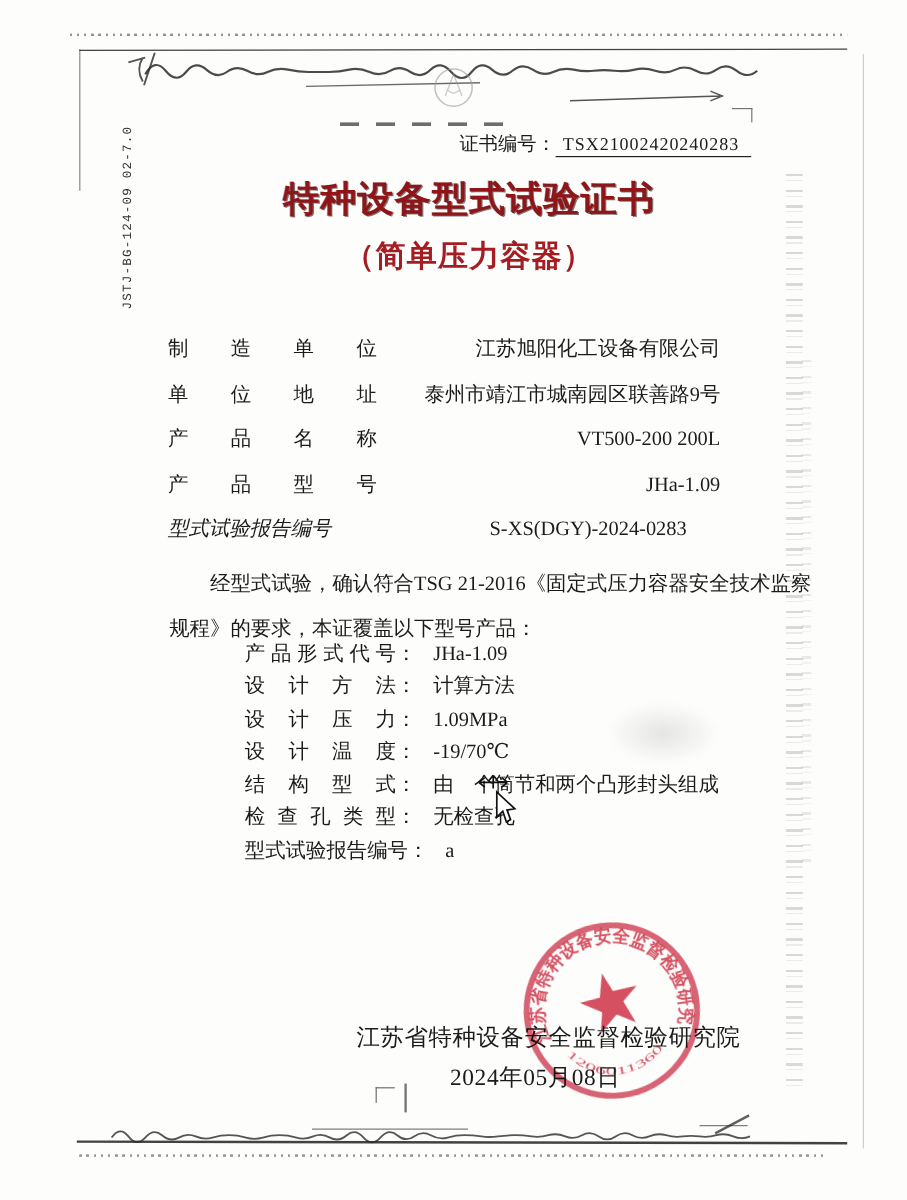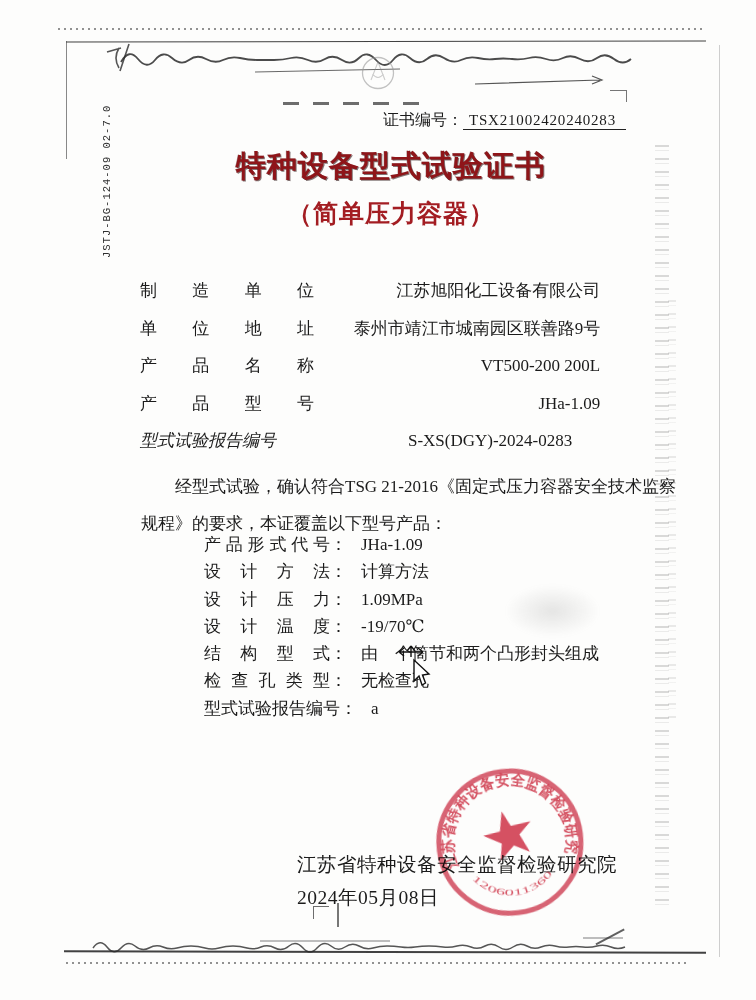--- a/index.html
+++ b/index.html
@@ -44,21 +44,21 @@
   .statement .l1{text-indent:34px;white-space:nowrap;}
   .statement .l2{white-space:nowrap;}
 
   .specs{left:188px;top:531px;font-size:17px;}
   .srow{height:27.3px;line-height:27.3px;white-space:nowrap;margin-left:16px;}
   .slabel{display:inline-block;width:126px;text-align:justify;text-align-last:justify;}
   .srow.wide .slabel{width:auto;min-width:126px;text-align-last:left;}
   .sval{margin-left:14px;}
 
   .issuer{left:297px;top:851px;font-size:19.5px;letter-spacing:.5px;white-space:nowrap;}
-  .dateline{left:297px;top:884px;width:298px;text-align:left;font-size:19.5px;letter-spacing:.5px;white-space:nowrap;}
+  .dateline{left:297px;top:884px;width:298px;text-align:center;font-size:19.5px;letter-spacing:.5px;white-space:nowrap;}
 
   .seal{left:425px;top:757px;width:172px;height:172px;transform:rotate(-7deg);
         mix-blend-mode:multiply;opacity:.92;filter:blur(.25px);}
   .emblem{left:355px;top:52px;opacity:.6;}
   .squiggle{stroke:#2b2b2b;fill:none;}
 </style>
 </head>
 <body>
 
 <div class="page">

